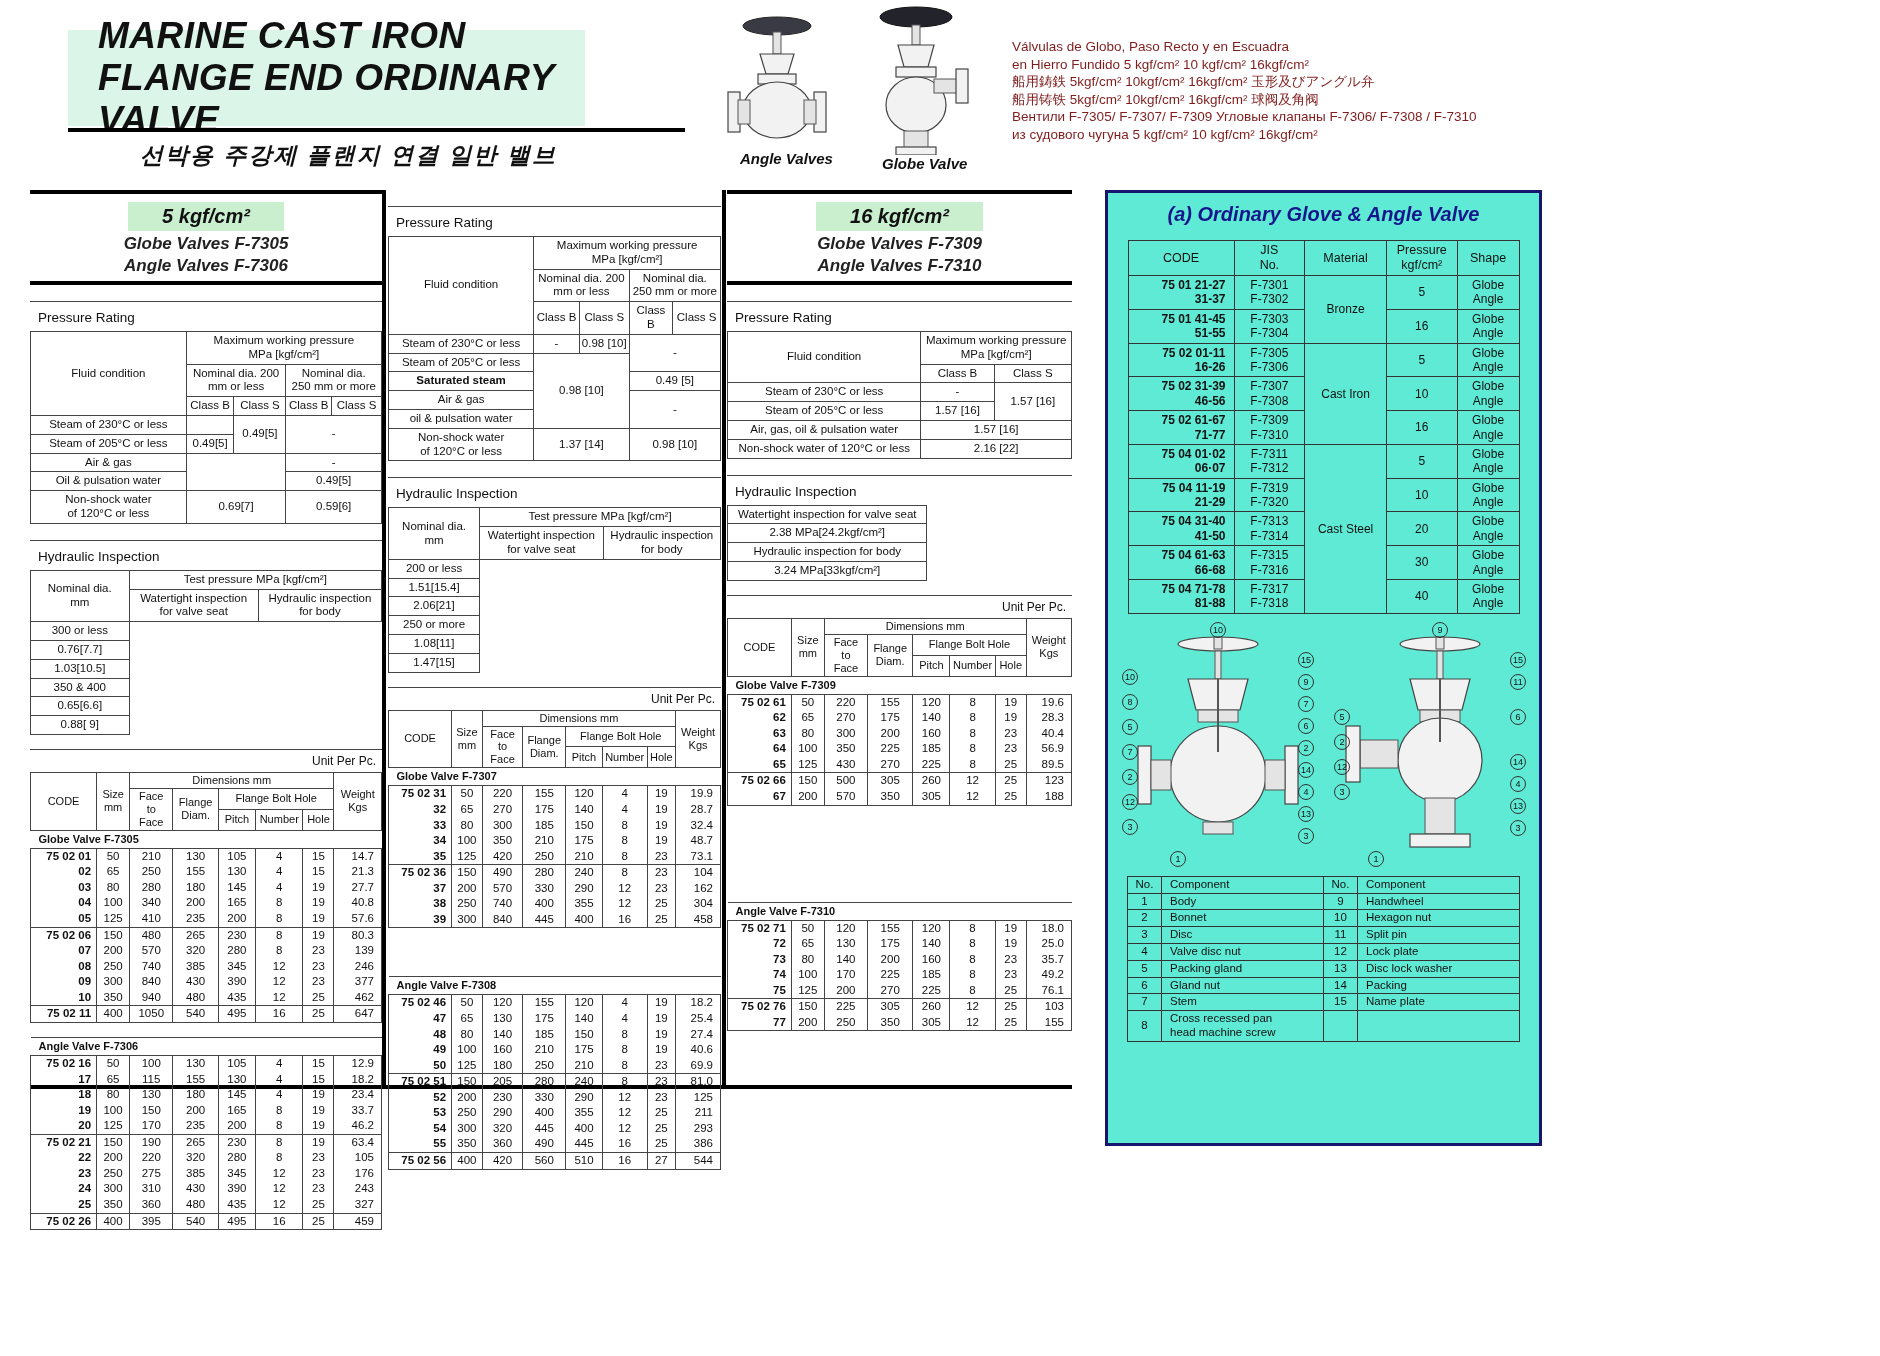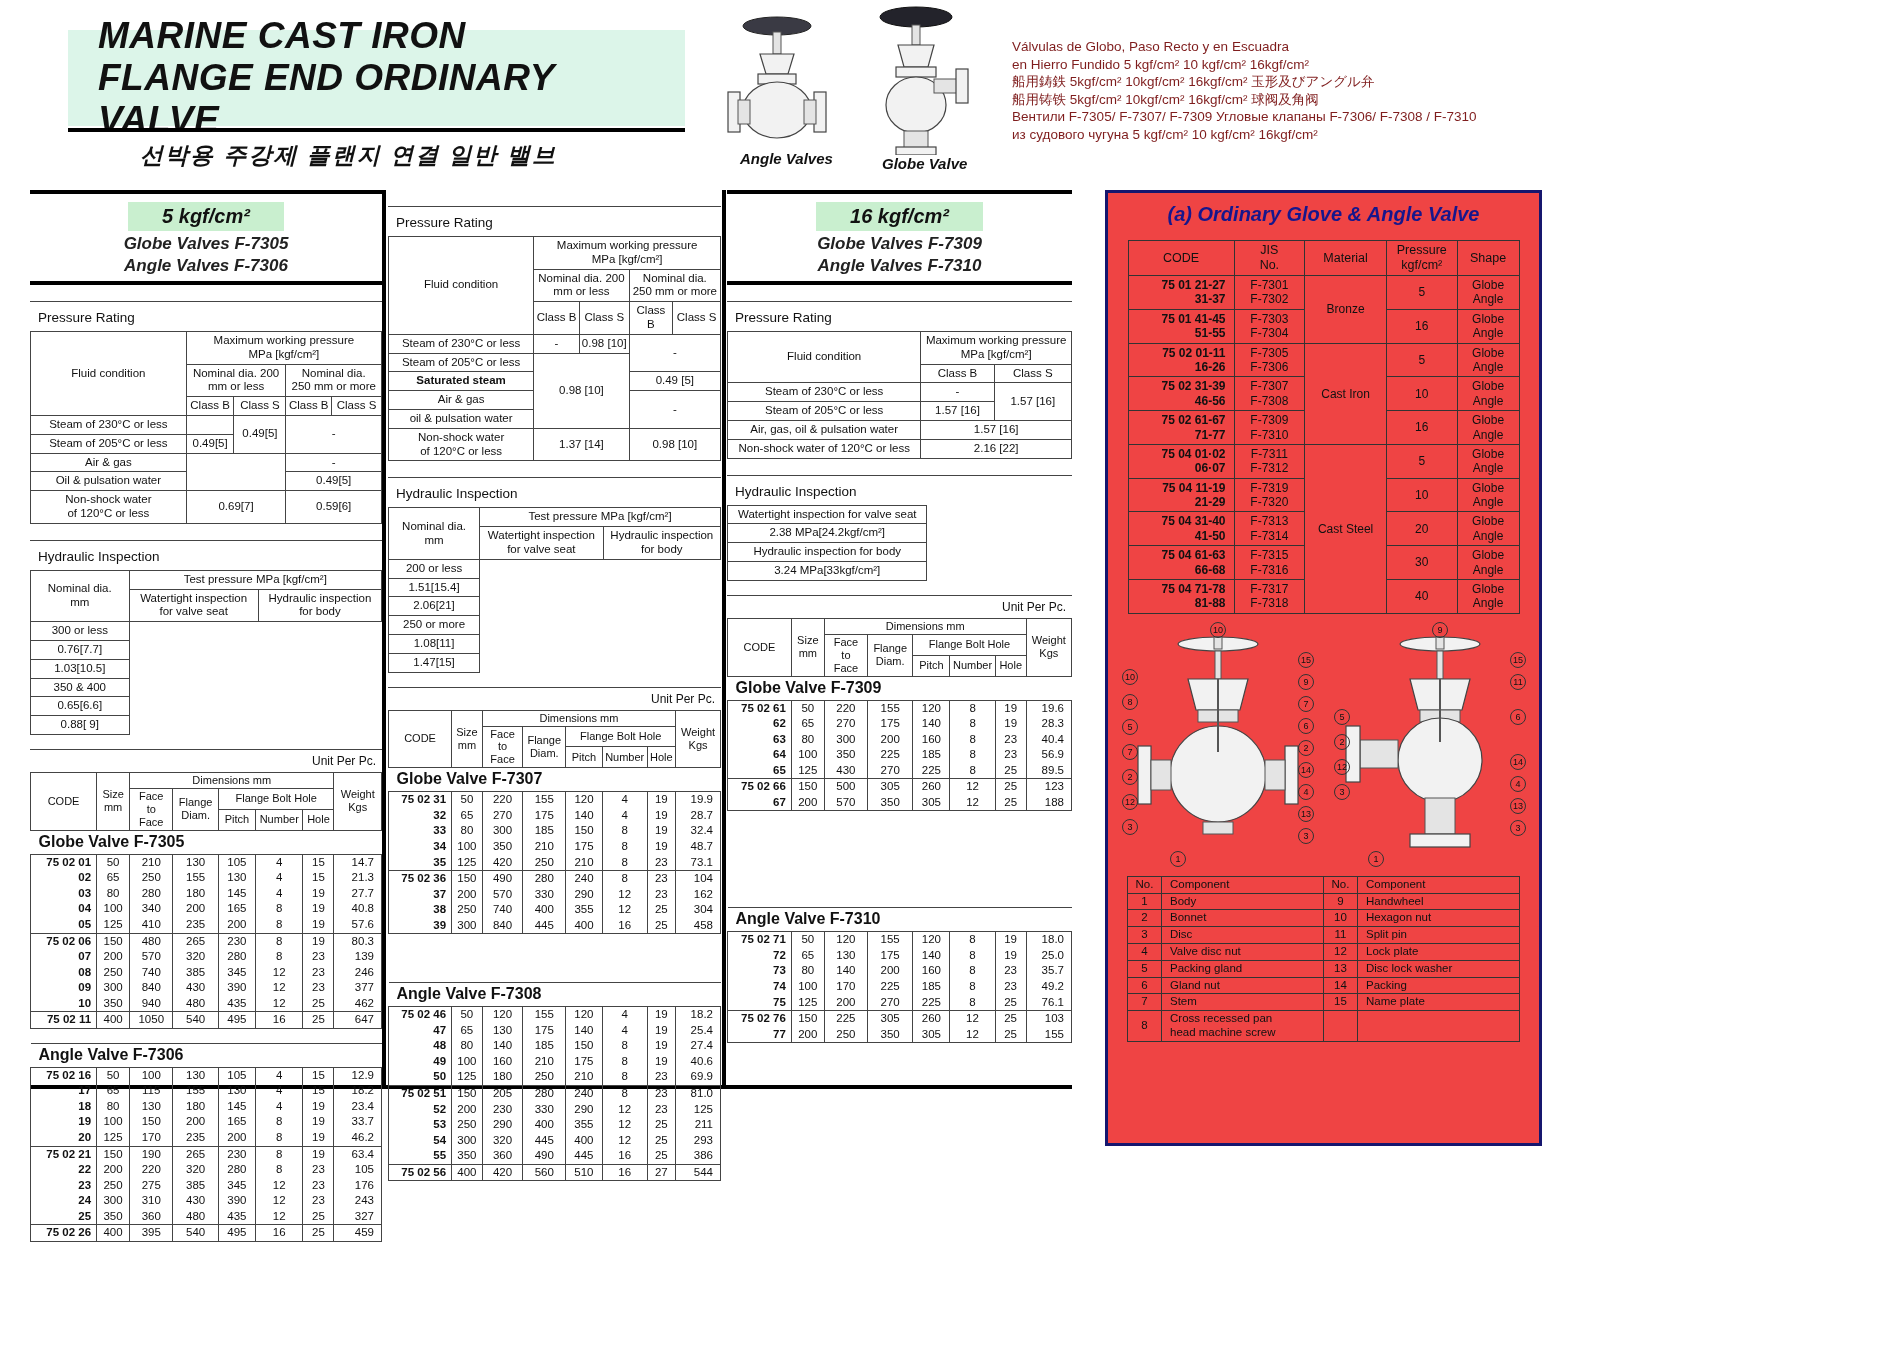--- a/index.html
+++ b/index.html
@@ -1,20 +1,20 @@
 <!DOCTYPE html>
 <html><head>
 <meta charset="utf-8">
 <style>
   html,body{margin:0;padding:0;background:#fff;}
   body{font-family:"Liberation Sans",sans-serif;color:#111;}
   #page{position:relative;width:1880px;height:1356px;background:#fff;overflow:hidden;}
   .pre{white-space:pre-line;}
   
-  #title-box{position:absolute;left:68px;top:30px;width:617px;height:96px;}
+  #title-box{position:absolute;left:68px;top:30px;width:517px;height:96px;}
   #title-box .band{width:100%;height:100%;display:flex;flex-direction:column;justify-content:center;padding-left:30px;box-sizing:border-box;}
   #title-box .t{font-style:italic;font-weight:bold;font-size:37px;line-height:42px;letter-spacing:.5px;}
   #title-underline{position:absolute;left:68px;top:128px;width:617px;height:4px;background:#000;}
   #subtitle-kr{position:absolute;left:112px;top:140px;font-size:23px;font-weight:bold;font-style:italic;letter-spacing:2px;margin-left:28px;}
   .photo{position:absolute;}
   .photo-label{position:absolute;font-style:italic;font-weight:bold;font-size:15px;}
   #intl{position:absolute;left:1012px;top:38px;font-size:13.5px;line-height:17.5px;color:#7f1d1d;}
   
   .col{position:absolute;top:190px;}
   #col1{left:30px;width:352px;}
@@ -30,28 +30,28 @@
   .sec-title{font-size:13.5px;margin:2px 0 6px 8px;}
   table{border-collapse:collapse;width:100%;table-layout:fixed;}
   td{font-size:11.5px;line-height:1.2;padding:2px 2px;text-align:center;vertical-align:middle;}
   .pr td,.hy td{border:1px solid #444;}
   .pr td.fluid{text-align:center;}
   
   .unit{border-top:1px solid #444;margin-top:14px;text-align:right;font-size:12px;padding:4px 6px 2px 0;}
   .dim{margin-top:2px;}
   .dim td{border:1px solid #444;padding:1px 2px;font-size:11.5px;line-height:1.18;}
   .dim thead td{font-size:11px;}
-  .dim tbody.lbl td{border-left:none;border-right:none;text-align:left;font-weight:bold;font-size:16px;padding:2px 0 2px 8px;}
+  .dim tbody.lbl td{border-left:none;border-right:none;text-align:left;font-weight:bold;font-size:11px;padding:2px 0 2px 8px;}
   .dim tbody.rows td{border-top:none;border-bottom:none;}
   .dim tbody.rows tr.group-start td{border-top:1px solid #444;}
   .dim tbody.rows tr:last-child td{border-bottom:1px solid #444;}
   .dim tbody.rows td:first-child{text-align:right;font-weight:bold;padding-right:5px;}
   .dim tbody.rows td:last-child{text-align:right;padding-right:7px;}
   
-  #panel{position:absolute;left:1105px;top:190px;width:437px;height:956px;border:3px solid #ec4899;box-sizing:border-box;background:#ef4444;}
+  #panel{position:absolute;left:1105px;top:190px;width:437px;height:956px;border:3px solid #ec4899;box-sizing:border-box;background:#5eead4;}
   #panel-title{color:#16168c;font-size:20px;font-weight:bold;font-style:italic;text-align:center;margin-top:10px;}
   #panel-table{width:392px;margin:14px auto 0;}
   #panel-table td{border:1px solid #333;font-size:12px;padding:2px 3px;}
   #panel-table thead td{font-size:12.5px;}
   #panel-table tbody td:first-child{font-weight:bold;text-align:right;padding-right:8px;}
   .diagrams{display:flex;justify-content:center;gap:8px;margin-top:8px;}
   .diagrams svg{display:block;}
   #comp-table{width:392px;margin:6px auto 0;}
   #comp-table td{border:1px solid #333;font-size:11.5px;padding:1px 3px;}
   #comp-table td:nth-child(2),#comp-table td:nth-child(4){text-align:left;padding-left:8px;}

